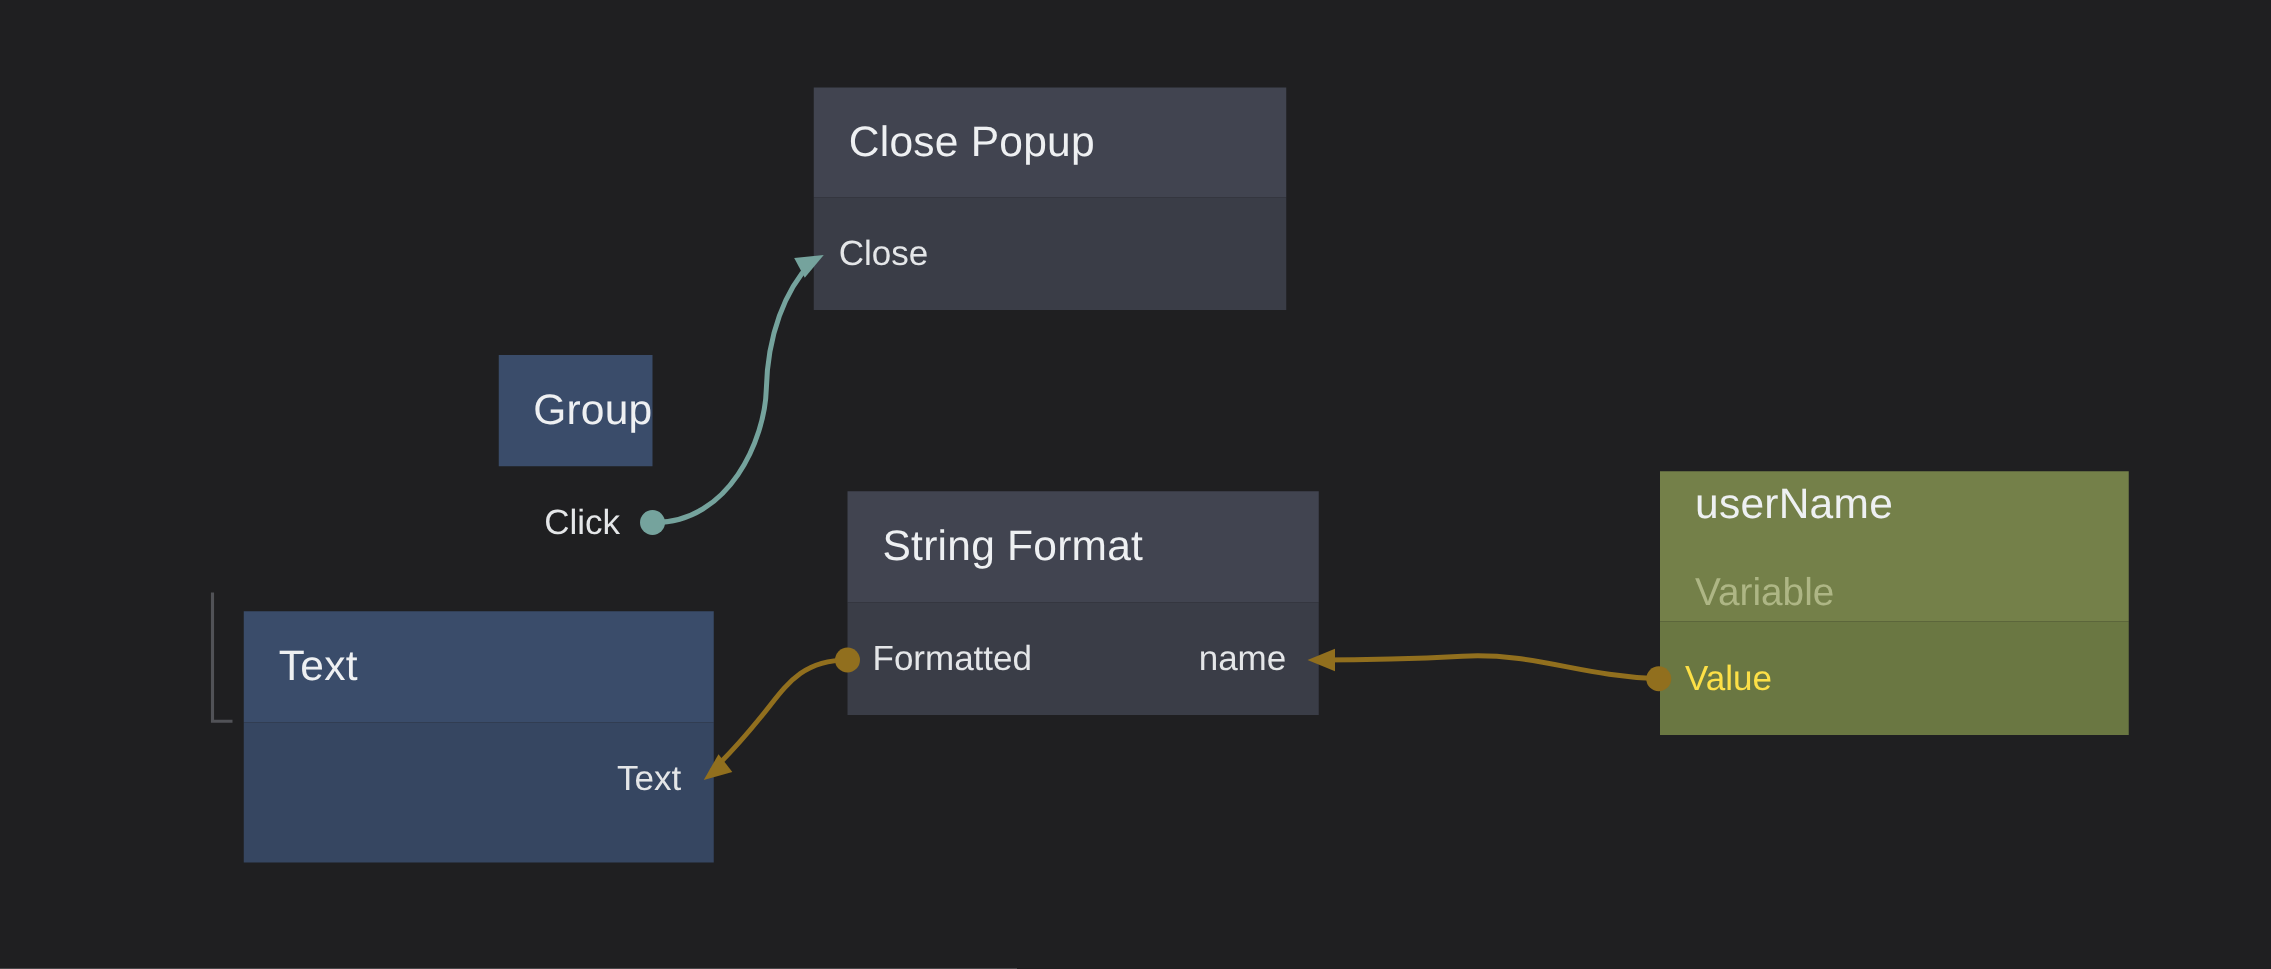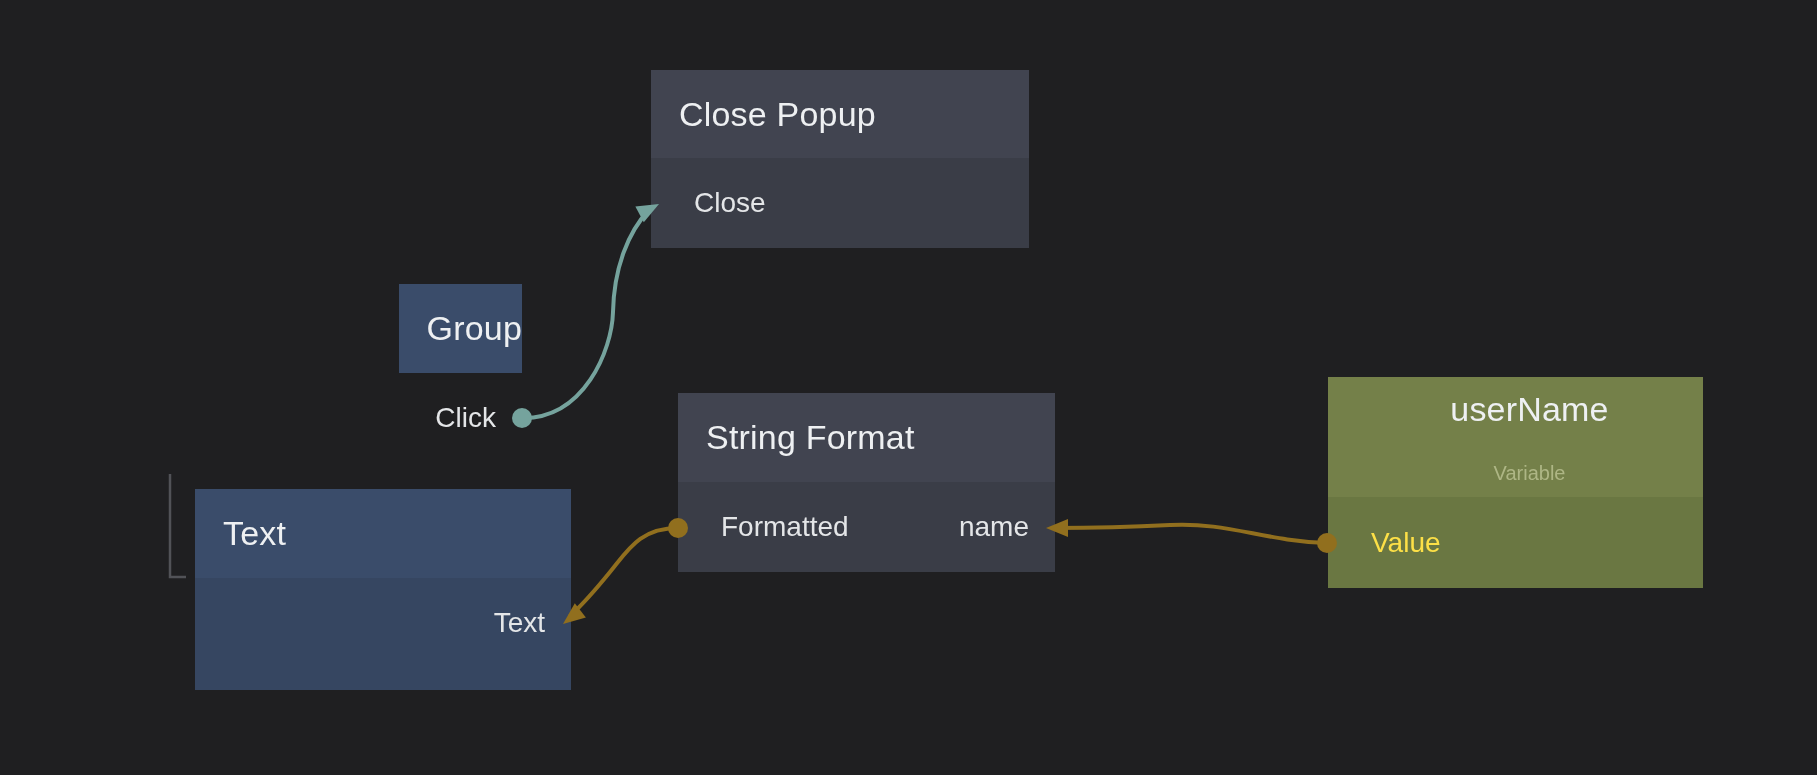--- a/index.html
+++ b/index.html
@@ -23,35 +23,35 @@
     justify-content: center;
     padding-left: 28px;
     box-sizing: border-box;
   }
   .node-title {
     font-size: 34px;
     line-height: 1.2;
     letter-spacing: 0.2px;
   }
   .node-subtitle {
-    font-size: 20px;
+    font-size: 31px;
     line-height: 1.15;
     margin-top: 32px;
   }
   .node-body {
     position: relative;
     flex: 1;
   }
   .port-label {
     position: absolute;
     transform: translateY(-50%);
     font-size: 28px;
     white-space: nowrap;
   }
-  .port-label.left  { left: 43px; }
+  .port-label.left  { left: 20px; }
   .port-label.right { right: 26px; }
   #wire-layer {
     position: absolute;
     left: 0; top: 0;
     pointer-events: none;
     z-index: 5;
   }
 </style>
 </head>
 <body>
@@ -84,21 +84,21 @@
     <div class="node" style="left: 678px; top: 393px; width: 377px; height: 179px;">
       <div class="node-header" style="height: 89px; background: rgb(65, 68, 80);">
         <div class="node-title" style="color: rgb(238, 240, 242);">String Format</div>
       </div>
       <div class="node-body" style="background: rgb(58, 61, 71);">
         <div class="port-label left" style="top: 45px; color: rgb(228, 230, 232);">Formatted</div>
         <div class="port-label right" style="top: 45px; color: rgb(228, 230, 232);">name</div>
       </div>
     </div>
     <div class="node" style="left: 1328px; top: 377px; width: 375px; height: 211px;">
-      <div class="node-header" style="height: 120px; background: rgb(116, 128, 73); text-align: center;">
+      <div class="node-header" style="height: 120px; background: rgb(116, 128, 73);">
         <div class="node-title" style="color: rgb(238, 240, 242);">userName</div>
         <div class="node-subtitle" style="color: rgb(174, 182, 133);">Variable</div>
       </div>
       <div class="node-body" style="background: rgb(106, 119, 66);">
         <div class="port-label left" style="top: 46px; color: #fde047;">Value</div>
       </div>
     </div>
     <svg id="wire-layer" width="1817" height="775">
       <path d="M170,474 L170,577 L186,577" fill="none" stroke="#515257" stroke-width="2.5"></path>
       <path d="M522,418 C584,419 612,350 613,312 C614,268 628,232 649,210" fill="none" stroke="#75a39d" stroke-width="4" stroke-linecap="round"></path>

